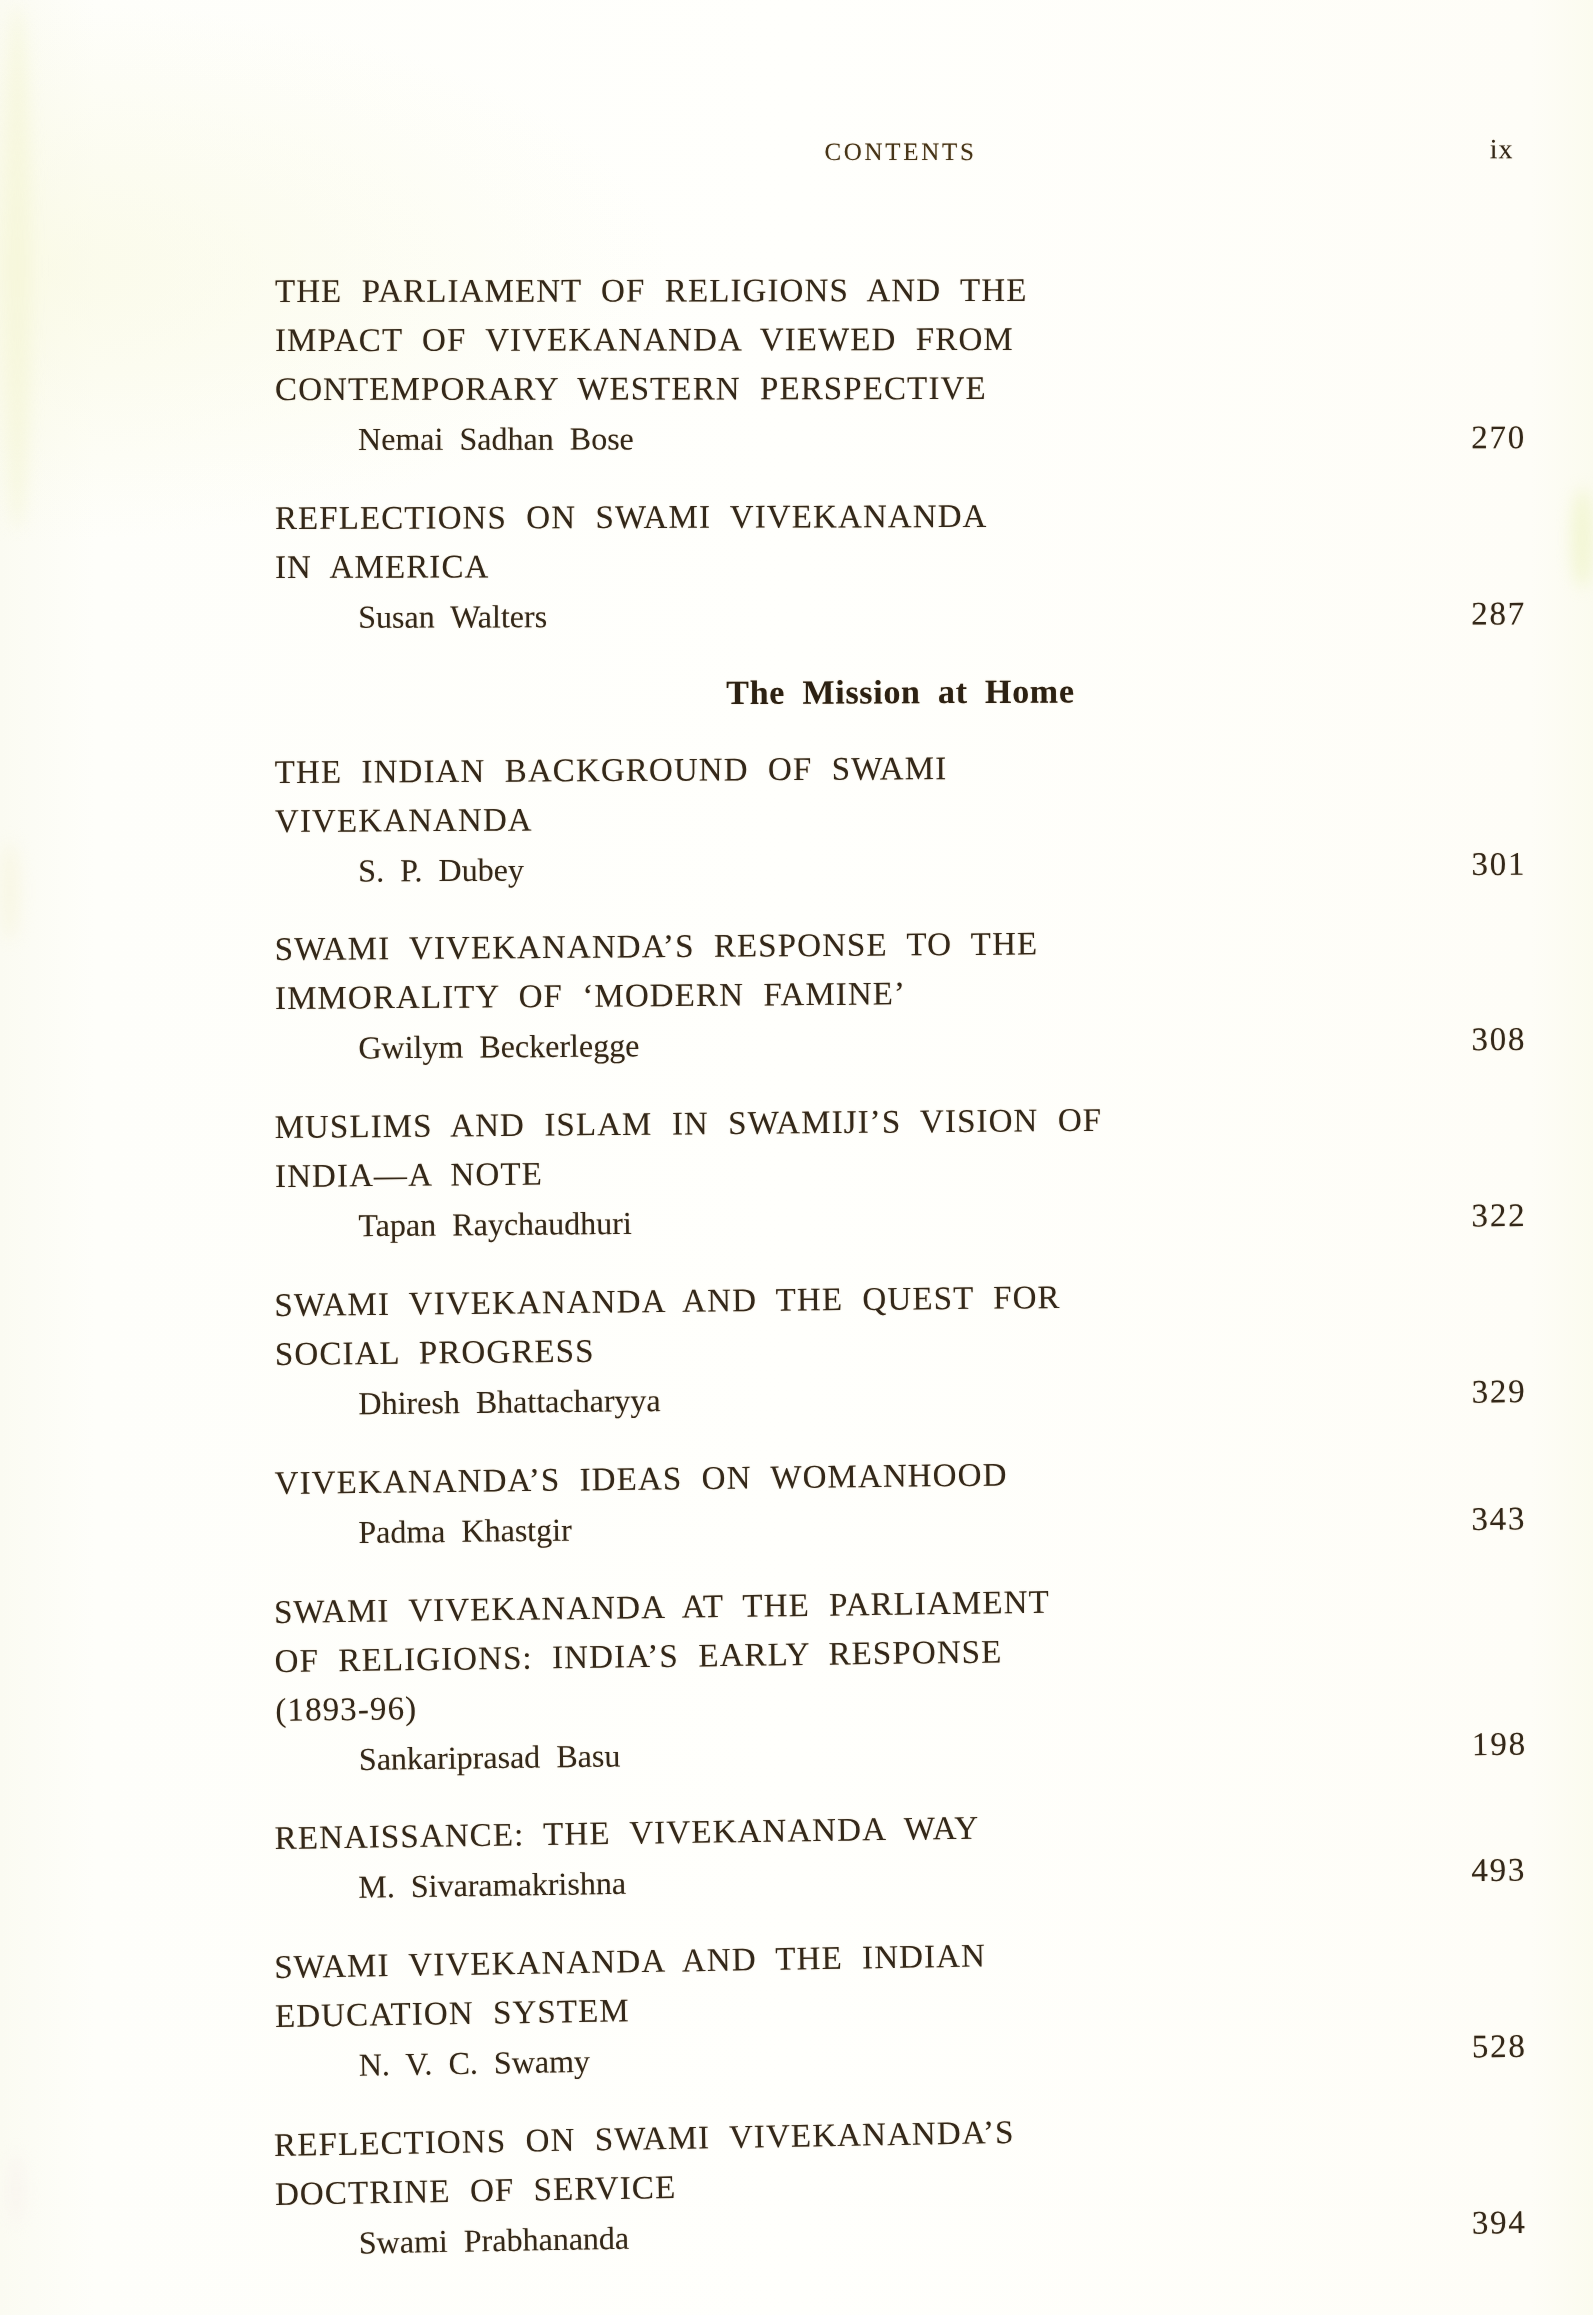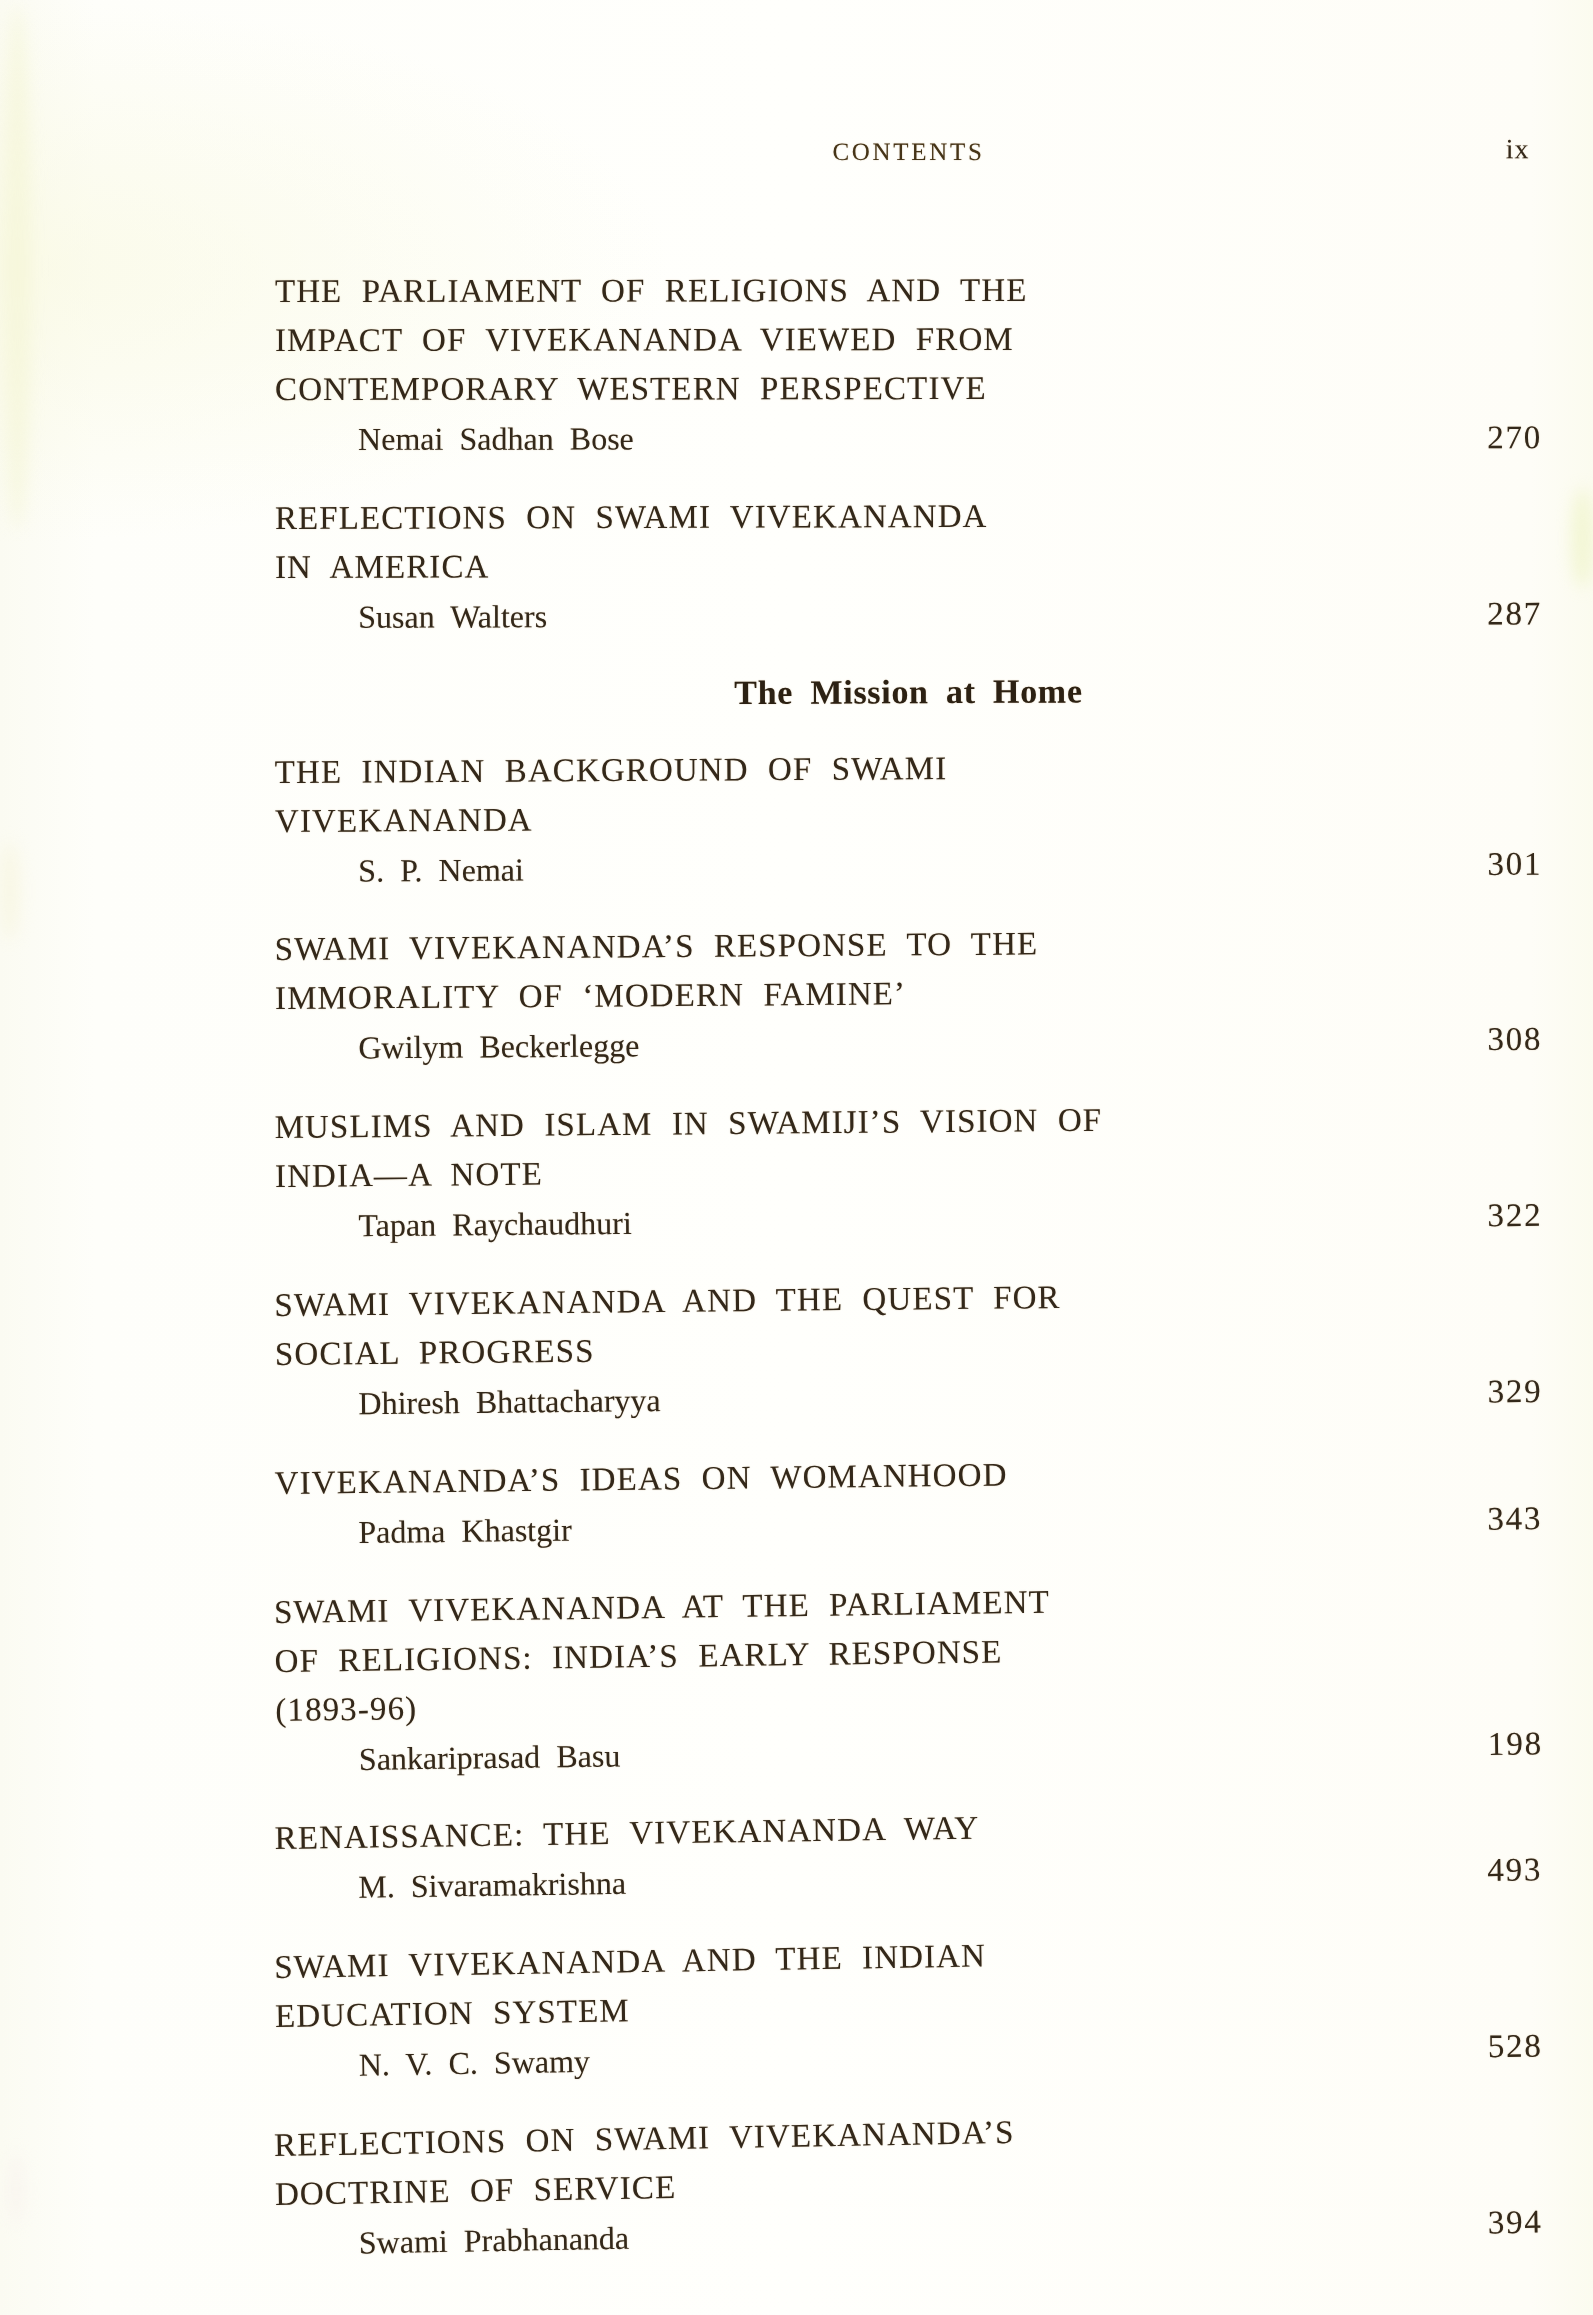--- a/index.html
+++ b/index.html
@@ -14,21 +14,21 @@
       linear-gradient(90deg, #fbfbf2 0%, #fefefa 6%, #fffffc 50%, #fefdf7 96%, #fbfbef 100%);
     overflow: hidden;
     font-family: "Liberation Serif", "DejaVu Serif", serif;
     color: #33281a;
     text-shadow: 0 0 1.2px rgba(143, 100, 44, 0.45);
   }
 
   .content {
     position: absolute;
     left: 0; top: 0; right: 0; bottom: 0;
-    padding: 138px 52px 0 275px;
+    padding: 138px 68px 0 275px;
     box-sizing: border-box;
   }
 
   .toc-header {
     position: relative;
     height: 42px;
     margin-bottom: 87px;
     transform: rotate(-0.08deg);
   }
   .header-title {
@@ -137,21 +137,21 @@
             <span class="page-num">287</span>
           </div>
         </div>
         <div class="item section-heading" style="transform: rotate(-0.25deg);">The Mission at Home</div>
         <div class="item entry" style="transform: rotate(-0.335deg);">
           <div class="entry-title">
             <div class="tline">THE INDIAN BACKGROUND OF SWAMI</div>
             <div class="tline">VIVEKANANDA</div>
           </div>
           <div class="author-row">
-            <span class="author">S. P. Nemai</span>
+            <span class="author">S. P. Dubey</span>
             <span class="page-num">301</span>
           </div>
         </div>
         <div class="item entry" style="transform: rotate(-0.42deg);">
           <div class="entry-title">
             <div class="tline">SWAMI VIVEKANANDA’S RESPONSE TO THE</div>
             <div class="tline">IMMORALITY OF ‘MODERN FAMINE’</div>
           </div>
           <div class="author-row">
             <span class="author">Gwilym Beckerlegge</span>

